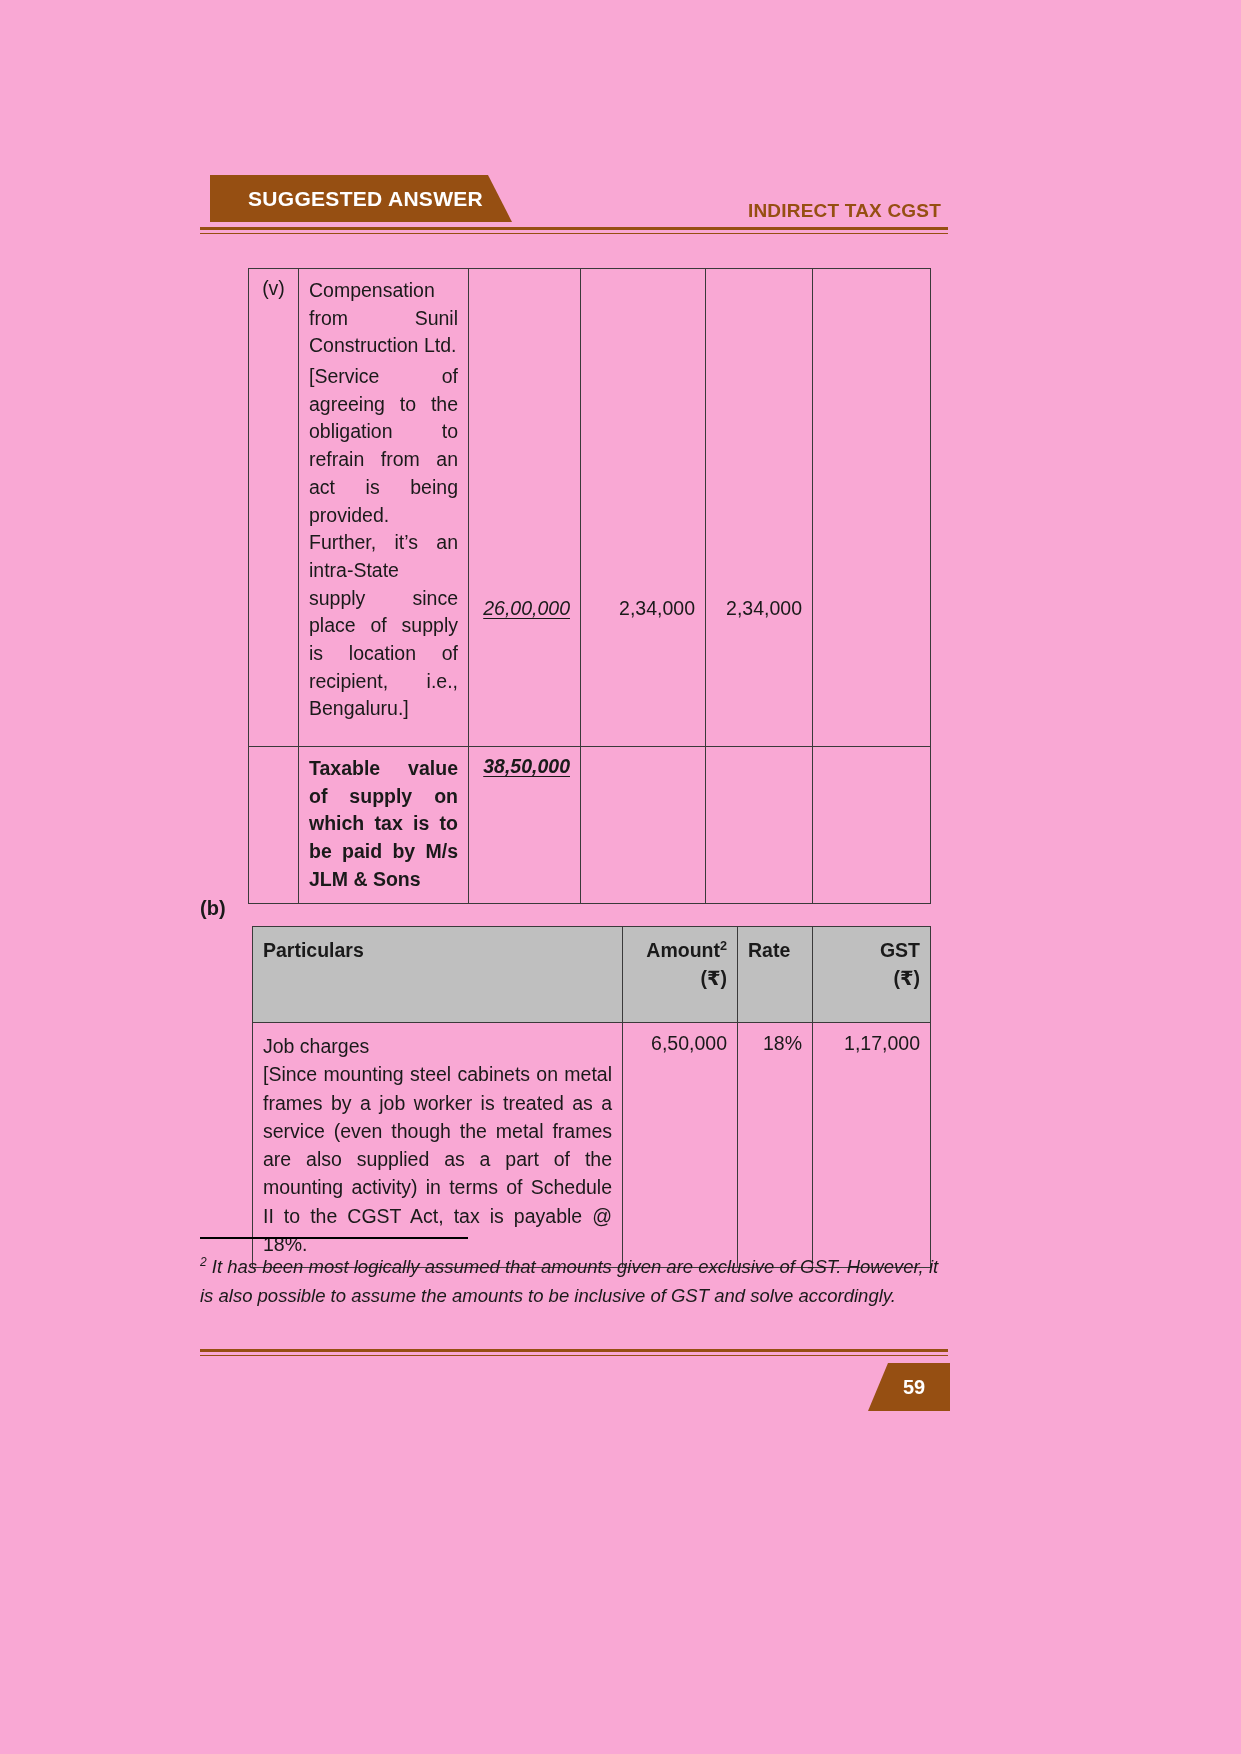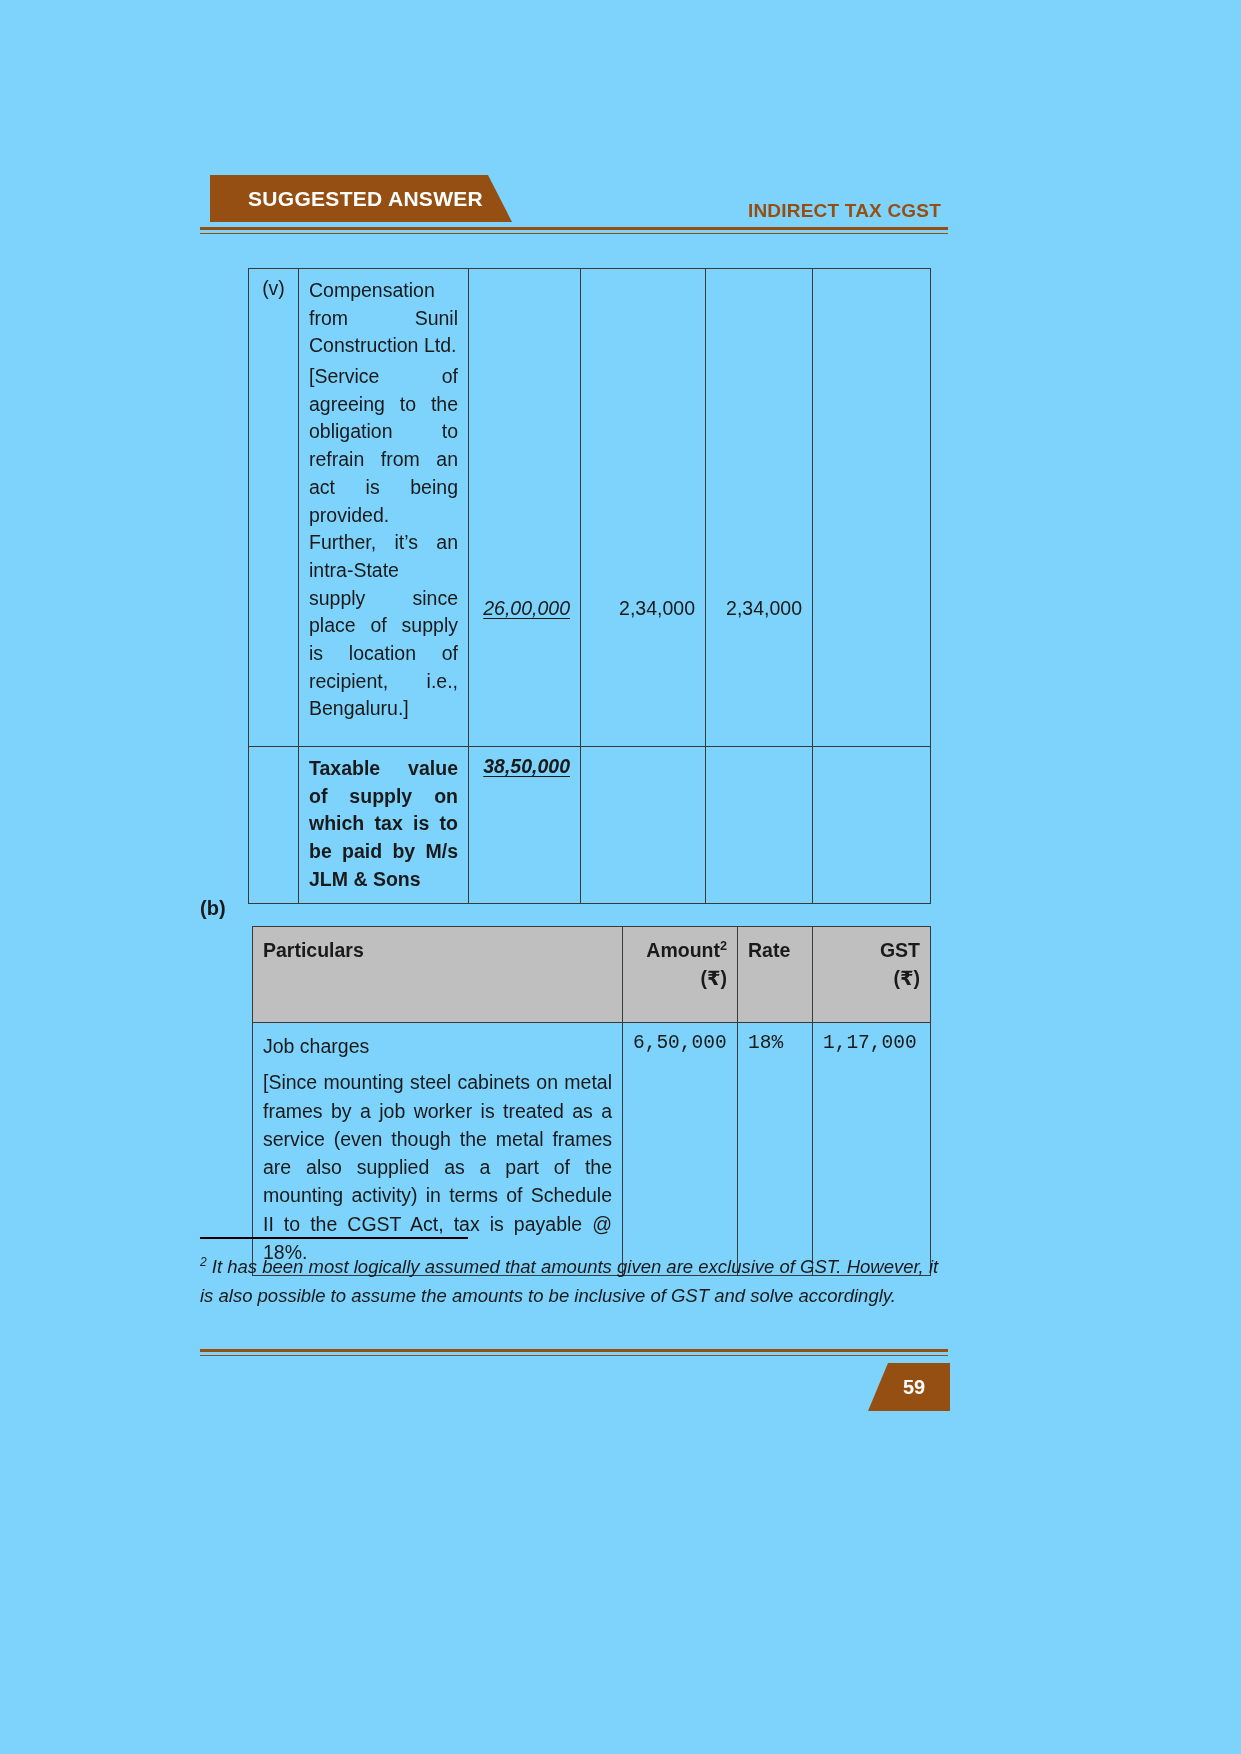--- a/index.html
+++ b/index.html
@@ -3,21 +3,21 @@
 <meta charset="utf-8">
 <style>
   :root{
     --accent:#964F12;
     --th-gray:#BFBFBF;
     --line:#3a3a3a;
     --ink:#1a1a1a;
   }
   *{margin:0;padding:0;box-sizing:border-box;}
   body{background:#ffffff;font-family:"Liberation Sans","DejaVu Sans",sans-serif;color:var(--ink);}
-  .page{position:relative;width:1241px;height:1754px;background:#7dd3fc;overflow:hidden;}
+  .page{position:relative;width:1241px;height:1754px;background:#f9a8d4;overflow:hidden;}
 
   
   .banner{
     position:absolute;left:210px;top:175px;width:302px;height:47px;
     background:var(--accent);color:#ffffff;font-weight:700;font-size:21px;letter-spacing:.3px;
     display:flex;align-items:center;padding-left:38px;
     clip-path:polygon(0 0, calc(100% - 24px) 0, 100% 100%, 0 100%);
   }
   .right-title{
     position:absolute;right:300px;top:200px;
@@ -48,22 +48,22 @@
 
   
   .t2{position:absolute;left:252px;top:926px;width:678px;font-size:19.5px;}
   .t2 .c1{width:370px;}.t2 .c2{width:115px;}.t2 .c3{width:75px;}.t2 .c4{width:118px;}
   .t2 th{background:var(--th-gray);border:1px solid var(--line);padding:9px 10px;font-weight:700;vertical-align:top;line-height:1.45;height:96px;}
   .t2 th.left{text-align:left;}
   .t2 th.right{text-align:right;}
   .t2 th.center{text-align:left;}
   .t2 td{border:1px solid var(--line);vertical-align:top;padding:9px 10px;}
   .t2 .part{text-align:justify;line-height:1.45;}
-  .t2 .part .note{margin-top:8px;}
-  .t2 .num{text-align:left;font-family:Liberation Mono, monospace;}
+  .t2 .part .note{margin-top:0;}
+  .t2 .num{text-align:right;}
   sup{font-size:.65em;line-height:0;}
 
   
   .footnote-rule{position:absolute;left:200px;top:1237px;width:268px;border-top:2px solid #000;}
   .footnote{position:absolute;left:200px;top:1253px;width:748px;font-style:italic;font-size:18.5px;line-height:1.55;}
 
   
   .pagenum{
     position:absolute;left:868px;top:1363px;width:82px;height:48px;
     background:var(--accent);color:#fff;font-weight:700;font-size:20px;

